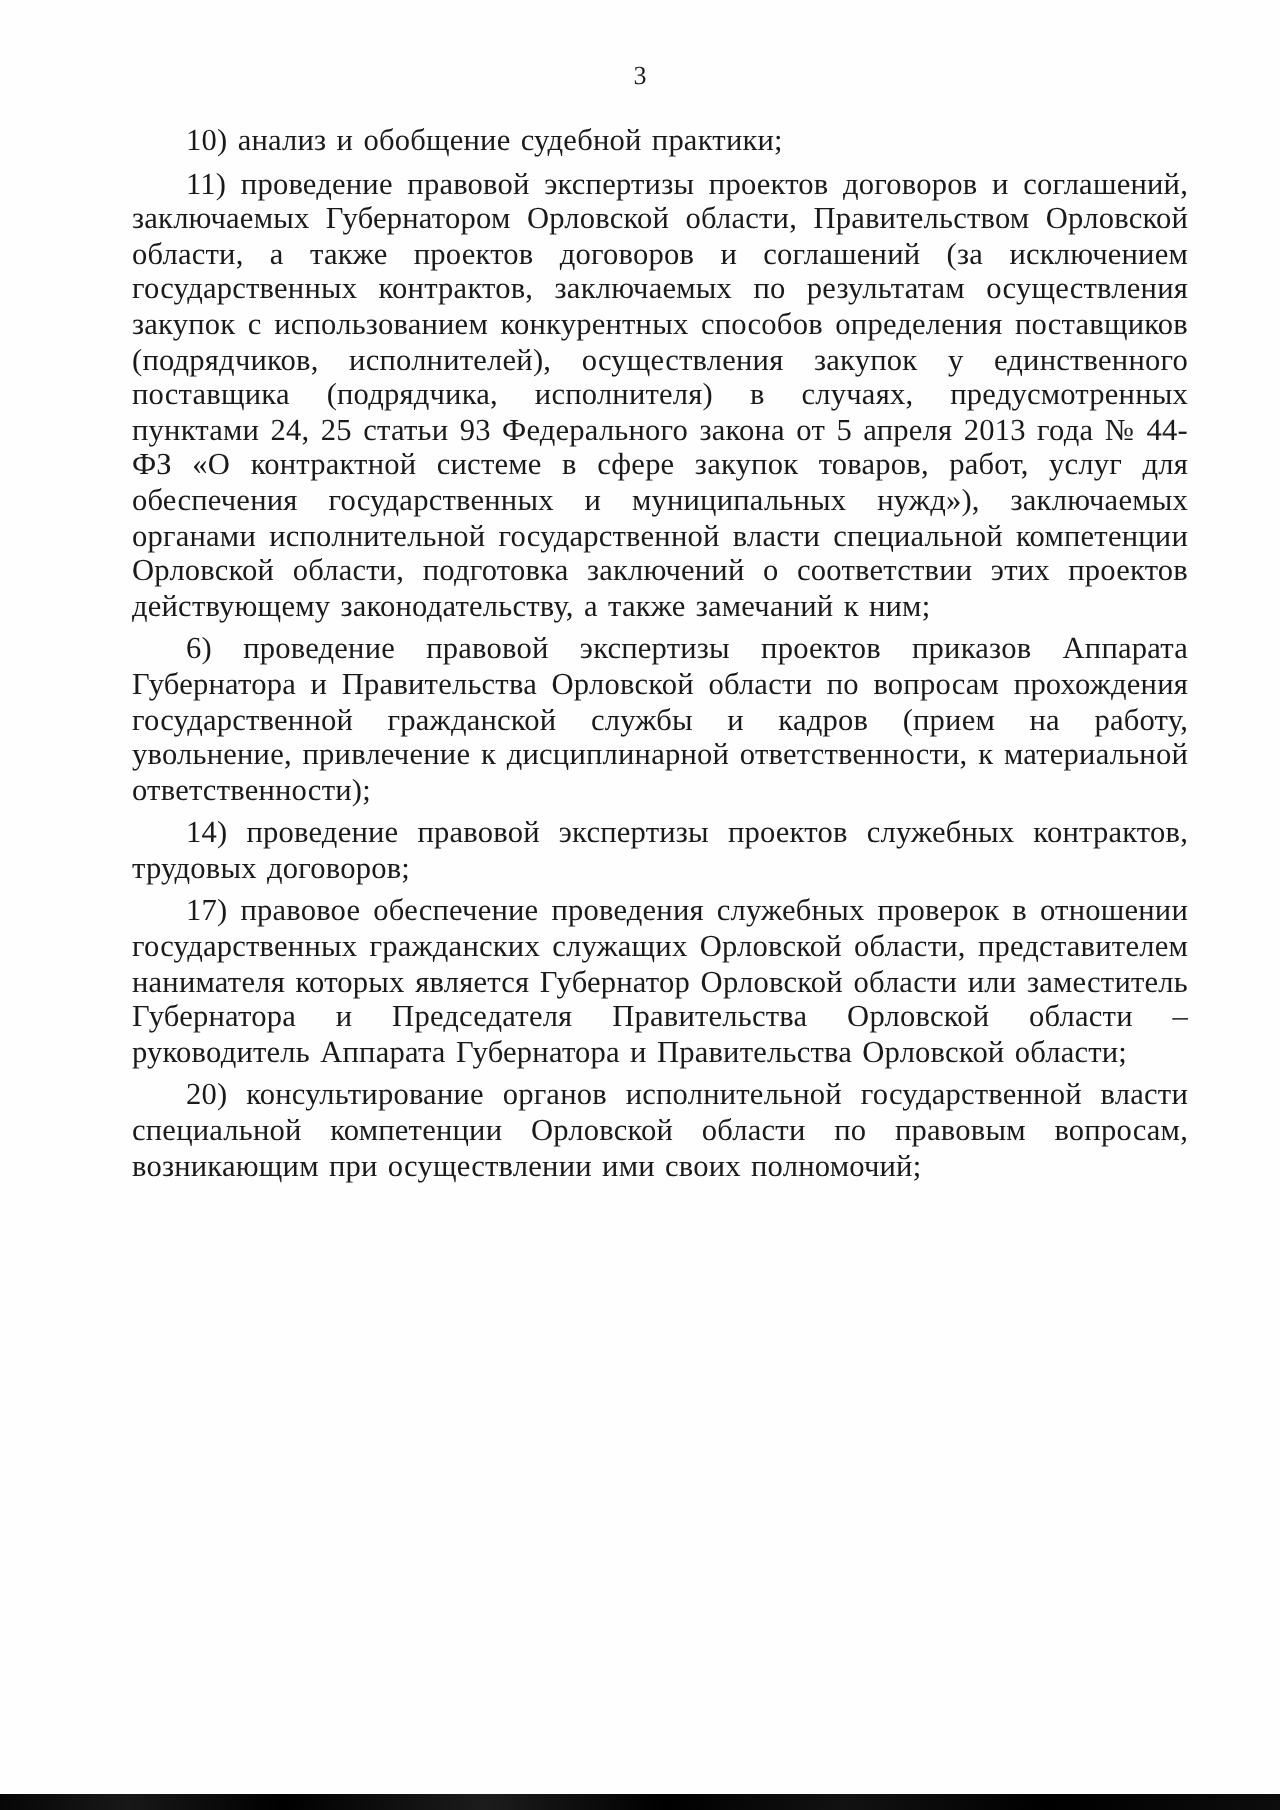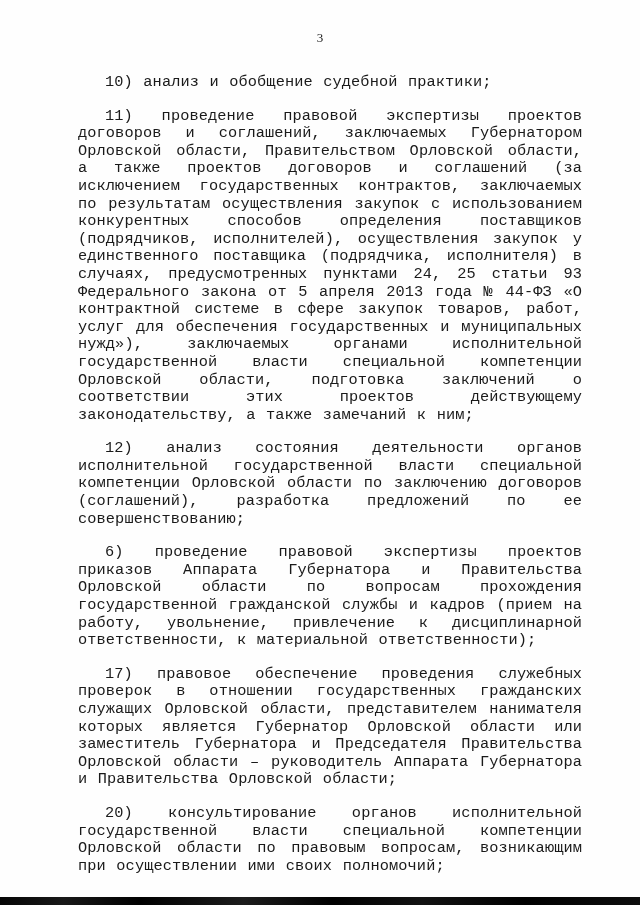--- a/index.html
+++ b/index.html
@@ -28,44 +28,43 @@
     left: 62px;
     top: 58px;
     width: 536px;
     font-size: 15.3px;
     line-height: 17.6px;
     color: #1a1a1a;
     letter-spacing: 0.1px;
     word-spacing: 1.2px;
   }
   .text-block p {
-    margin: 16px;
+    margin: 4px;
     padding: 0;
     text-align: justify;
     text-indent: 27px;
-    font-family: Liberation Mono, monospace;
   }
   .scan-bar {
     position: absolute;
     left: 0;
     bottom: 0;
     width: 100%;
     height: 8px;
     background: linear-gradient(to right,
       #060606 0%, #181818 10%, #000 22%, #1c1c1c 38%,
       #000 52%, #121212 66%, #000 82%, #0d0d0d 100%);
   }
 </style>
 </head>
 <body>
 
 <div class="page-number">3</div>
 
 <main class="text-block">
   <p>10) анализ и обобщение судебной практики;</p>
   <p>11) проведение правовой экспертизы проектов договоров и соглашений, заключаемых Губернатором Орловской области, Правительством Орловской области, а также проектов договоров и соглашений (за исключением государственных контрактов, заключаемых по результатам осуществления закупок с использованием конкурентных способов определения поставщиков (подрядчиков, исполнителей), осуществления закупок у единственного поставщика (подрядчика, исполнителя) в случаях, предусмотренных пунктами 24, 25 статьи 93 Федерального закона от 5 апреля 2013 года № 44-ФЗ «О контрактной системе в сфере закупок товаров, работ, услуг для обеспечения государственных и муниципальных нужд»), заключаемых органами исполнительной государственной власти специальной компетенции Орловской области, подготовка заключений о соответствии этих проектов действующему законодательству, а также замечаний к ним;</p>
-  <p>12) анализ состояния деятельности органов исполнительной государственной власти специальной компетенции Орловской области по заключению договоров (соглашений), разработка предложений по ее совершенствованию;</p>
   <p>6) проведение правовой экспертизы проектов приказов Аппарата Губернатора и Правительства Орловской области по вопросам прохождения государственной гражданской службы и кадров (прием на работу, увольнение, привлечение к дисциплинарной ответственности, к материальной ответственности);</p>
+  <p>14) проведение правовой экспертизы проектов служебных контрактов, трудовых договоров;</p>
   <p>17) правовое обеспечение проведения служебных проверок в отношении государственных гражданских служащих Орловской области, представителем нанимателя которых является Губернатор Орловской области или заместитель Губернатора и Председателя Правительства Орловской области – руководитель Аппарата Губернатора и Правительства Орловской области;</p>
   <p>20) консультирование органов исполнительной государственной власти специальной компетенции Орловской области по правовым вопросам, возникающим при осуществлении ими своих полномочий;</p>
 </main>
 
 <div class="scan-bar"></div>
 
 </body></html>

